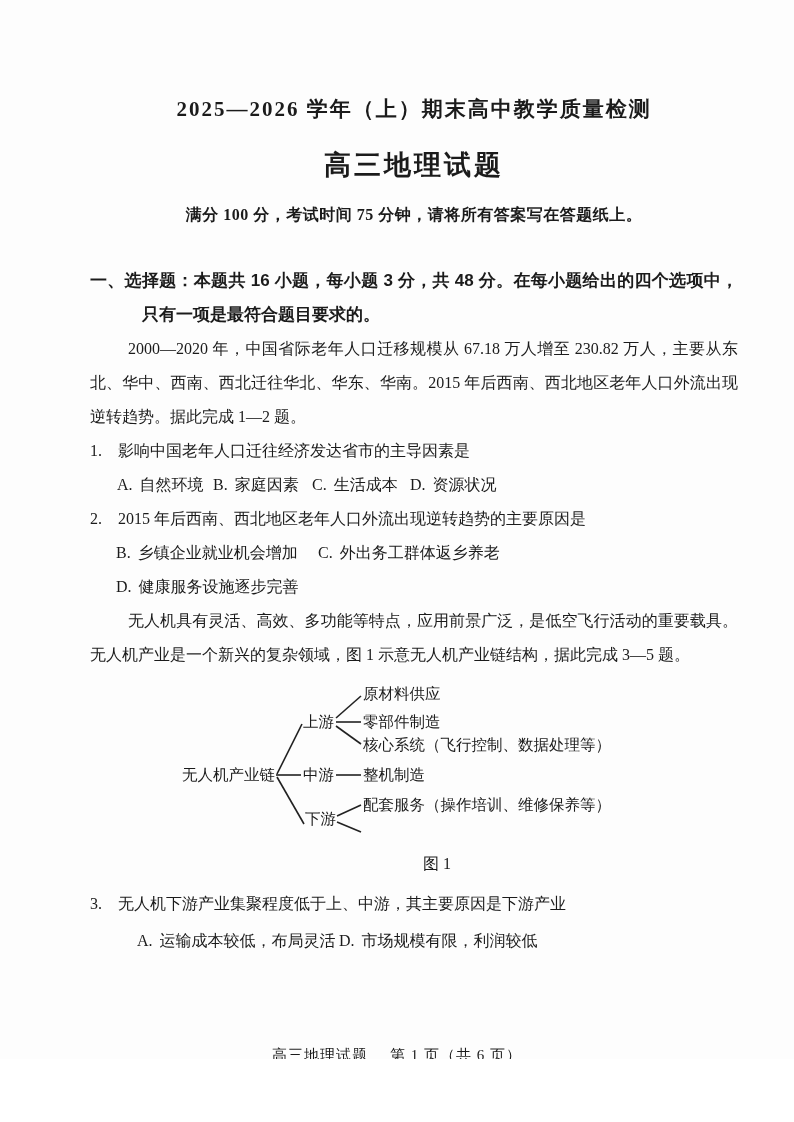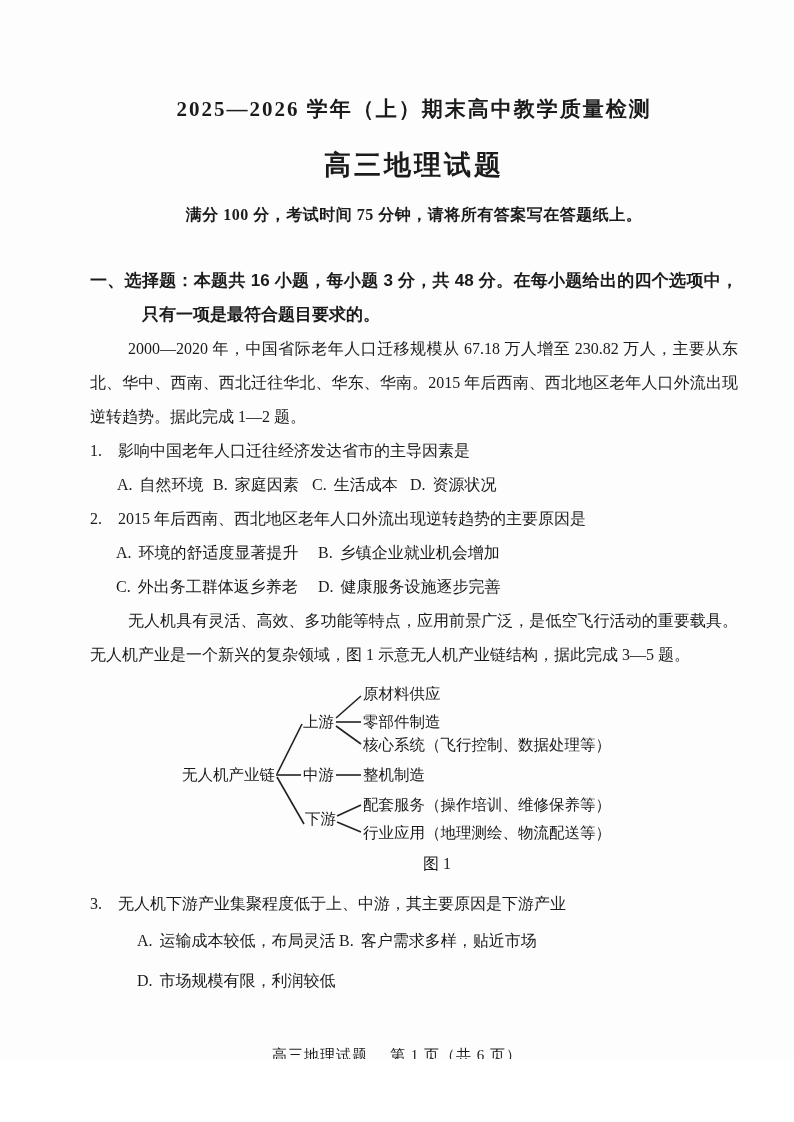--- a/index.html
+++ b/index.html
@@ -104,21 +104,20 @@
         <span class="opt"><span class="opt-label">D.</span><span>资源状况</span></span>
       </div>
     </div>
 
     <div class="question">
       <div class="q-stem-row">
         <span class="q-num">2.</span>
         <span class="q-stem">2015 年后西南、西北地区老年人口外流出现逆转趋势的主要原因是</span>
       </div>
       <div class="options-grid-2">
-        <span class="opt"><span class="opt-label">A.</span><span>环境的舒适度显著提升</span></span>
         <span class="opt"><span class="opt-label">B.</span><span>乡镇企业就业机会增加</span></span>
         <span class="opt"><span class="opt-label">C.</span><span>外出务工群体返乡养老</span></span>
         <span class="opt"><span class="opt-label">D.</span><span>健康服务设施逐步完善</span></span>
       </div>
     </div>
 
     <div class="passage">无人机具有灵活、高效、多功能等特点，应用前景广泛，是低空飞行活动的重要载具。无人机产业是一个新兴的复杂领域，图 1 示意无人机产业链结构，据此完成 3—5 题。</div>
 
     <div class="diagram">
       <svg width="540" height="172" viewBox="0 0 540 172">
@@ -136,33 +135,31 @@
       </svg>
       <span class="node" style="left:12px;top:87px;">无人机产业链</span>
       <span class="node" style="left:133px;top:34px;">上游</span>
       <span class="node" style="left:133px;top:87px;">中游</span>
       <span class="node" style="left:135px;top:131px;">下游</span>
       <span class="node" style="left:193px;top:6px;">原材料供应</span>
       <span class="node" style="left:193px;top:34px;">零部件制造</span>
       <span class="node" style="left:193px;top:57px;">核心系统（飞行控制、数据处理等）</span>
       <span class="node" style="left:193px;top:87px;">整机制造</span>
       <span class="node" style="left:193px;top:117px;">配套服务（操作培训、维修保养等）</span>
-      <span class="node" style="left:193px;top:145px;">行业应用（地理测绘、物流配送等）</span>
     </div>
 
     <div class="figure-caption">图 1</div>
 
     <div class="question q3-block">
       <div class="q-stem-row">
         <span class="q-num">3.</span>
         <span class="q-stem">无人机下游产业集聚程度低于上、中游，其主要原因是下游产业</span>
       </div>
       <div class="options-grid-2 tall">
         <span class="opt"><span class="opt-label">A.</span><span>运输成本较低，布局灵活</span></span>
-        <span class="opt"><span class="opt-label">B.</span><span>客户需求多样，贴近市场</span></span>
         <span class="opt"><span class="opt-label">D.</span><span>市场规模有限，利润较低</span></span>
       </div>
     </div>
 
   </div>
 
   <div class="page-footer">
     <span class="footer-doc-name">高三地理试题</span><span>第 1 页（共 6 页）</span>
   </div>
 

